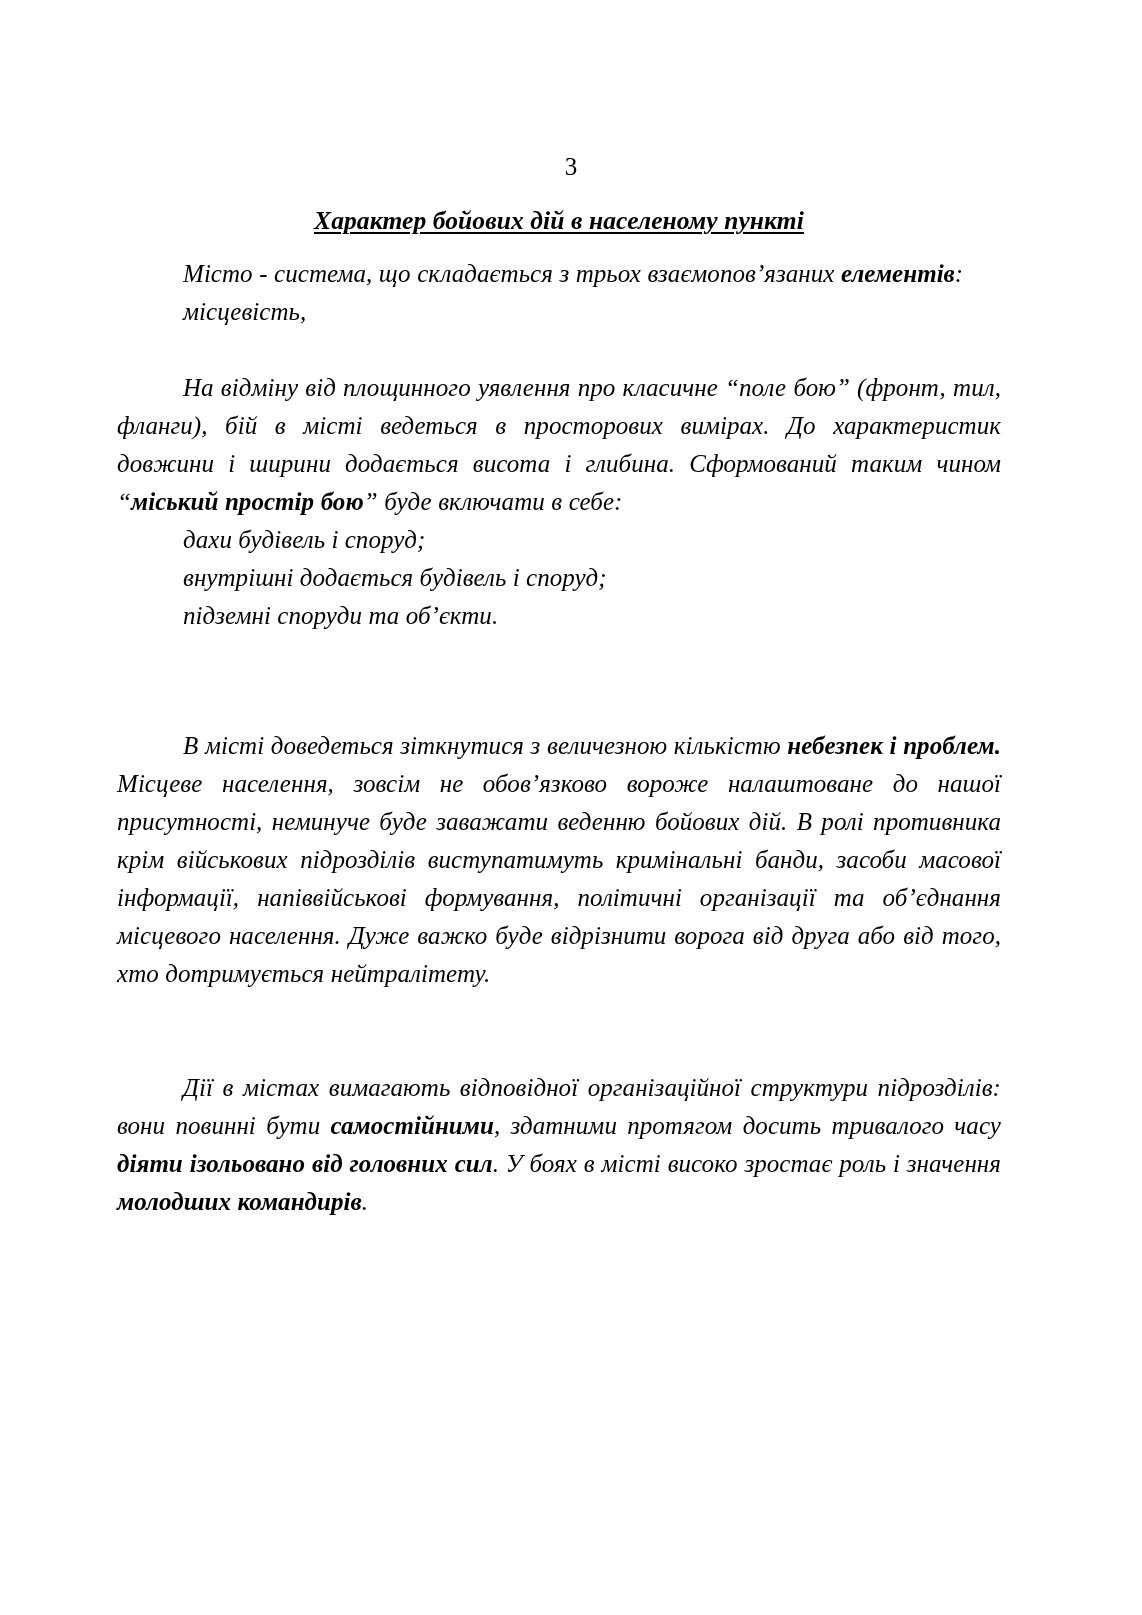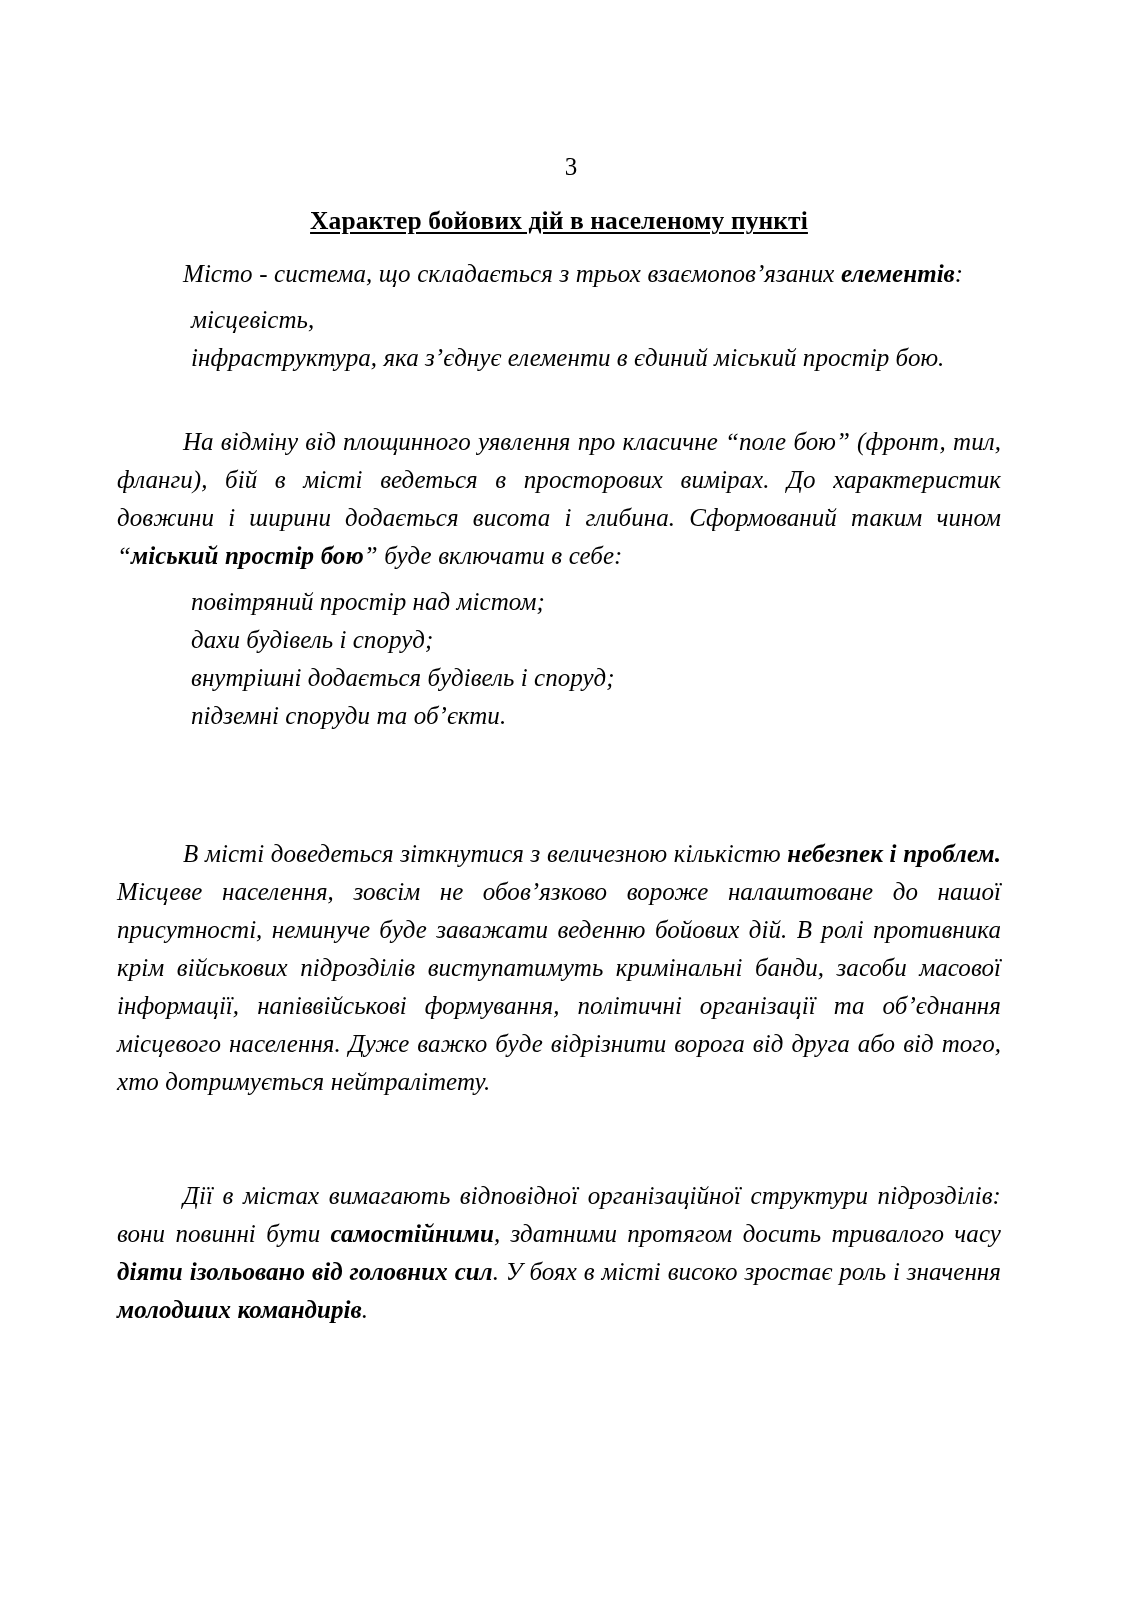--- a/index.html
+++ b/index.html
@@ -41,20 +41,21 @@
   .doc-title {
     position: absolute;
     top: 205px;
     left: 117px;
     width: 884px;
     text-align: center;
     font-size: 25.5px;
     line-height: 32px;
     font-weight: bold;
     letter-spacing: 0.1px;
+    font-style: italic;
   }
   .doc-title .title-text {
     text-decoration: underline;
     text-underline-offset: 3px;
     text-decoration-thickness: 2px;
   }
 
   
   .body-block {
     position: absolute;
@@ -69,21 +70,21 @@
     font-size: 25px;
     line-height: 38px;
     text-align: justify;
     text-justify: inter-word;
     text-indent: 66px;
     letter-spacing: 0.05px;
     word-spacing: 0.2px;
   }
 
   .indent-list {
-    margin: 8px;
+    margin: 0;
     padding: 0;
     list-style: none;
   }
   .indent-list li {
     font-size: 25px;
     line-height: 38px;
     text-align: left;
     padding-left: 66px;
     letter-spacing: 0.05px;
     white-space: nowrap;
@@ -103,29 +104,27 @@
   <div class="page-number">3</div>
 
   <div class="doc-title"><span class="title-text">Характер бойових дій в населеному пункті</span></div>
 
   <div class="body-block">
 
     <p class="para"><span>Місто - система, що складається з трьох взаємопов’язаних </span><b>елементів</b><span>:</span></p>
 
     <ul class="indent-list">
       <li>місцевість,</li>
-      <li>інфраструктура, яка з’єднує елементи в єдиний міський простір бою.</li>
     </ul>
 
     <div class="gap-sm"></div>
 
     <p class="para"><span>На відміну від площинного уявлення про класичне “поле бою” (фронт, тил, фланги), бій в місті ведеться в просторових вимірах. До характеристик довжини і ширини додається висота і глибина. Сформований таким чином “</span><b>міський простір бою</b><span>” буде включати в себе:</span></p>
 
     <ul class="indent-list">
-      <li>повітряний простір над містом;</li>
       <li>дахи будівель і споруд;</li>
       <li>внутрішні додається будівель і споруд;</li>
       <li>підземні споруди та об’єкти.</li>
     </ul>
 
     <div class="gap-xl"></div>
 
     <p class="para"><span>В місті доведеться зіткнутися з величезною кількістю </span><b>небезпек і проблем.</b><span> Місцеве населення, зовсім не обов’язково вороже налаштоване до нашої присутності, неминуче буде заважати веденню бойових дій. В ролі противника крім військових підрозділів виступатимуть кримінальні банди, засоби масової інформації, напіввійськові формування, політичні організації та об’єднання місцевого населення. Дуже важко буде відрізнити ворога від друга або від того, хто дотримується нейтралітету.</span></p>
 
     <div class="gap-lg"></div>

